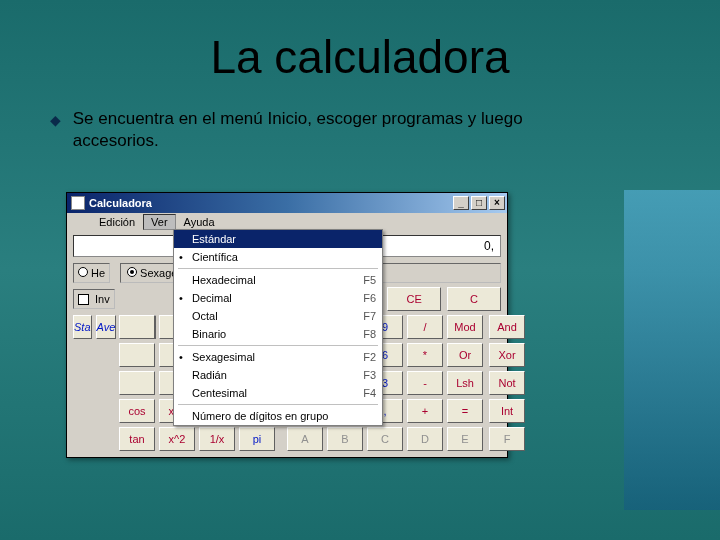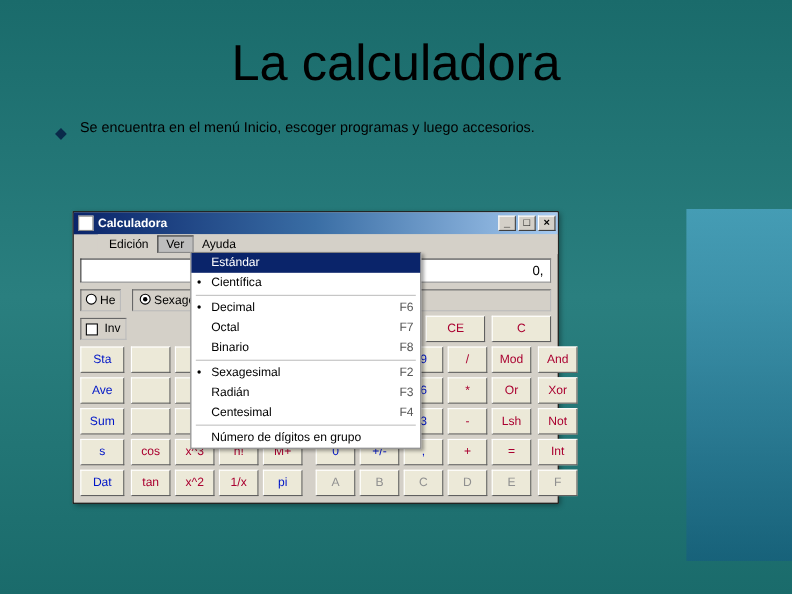--- a/index.html
+++ b/index.html
@@ -15,21 +15,21 @@
   .slide-title {
     text-align: center;
     font-size: 46px;
     font-family: Arial, sans-serif;
     color: #000;
     font-weight: 400;
     margin: 10px auto 24px;
   }
   .bullet-row { display: flex; align-items: flex-start; gap: 12px; max-width: 560px; margin-left: 10px; }
   .bullet-icon { color: #0a2a4a; font-size: 14px; margin-top: 4px; flex-shrink: 0; }
-  .bullet-text { font-size: 13px; color: #000; line-height: 1.3; }
+  .bullet-text { font-size: 17px; color: #000; line-height: 1.3; }
 
   .calc-window {
     position: absolute;
     left: 66px;
     top: 192px;
     width: 442px;
     background: #d4d0c8;
     border: 1px solid #000;
     box-shadow: 2px 2px 5px rgba(0,0,0,.4);
     font-family: Tahoma, Arial, sans-serif;
@@ -85,21 +85,21 @@
     display:inline-flex; align-items:center; justify-content:center;
   }
   .btn.blue { color:#0016c7; }
   .btn.red { color:#aa0030; }
   .btn.disabled { color:#909090; }
 
   .big-row { display:flex; gap:6px; padding: 2px 6px; }
   .big-row .btn { flex:1; }
 
   .keypad-area { display:flex; padding: 2px 6px 6px; gap: 6px; }
-  .left-col { display:flex; flex-direction:column; gap:4px; width:40px; }
+  .left-col { display:flex; flex-direction:row; gap:4px; width:40px;font-style:italic; }
   .left-col .btn { width:40px; }
   .func-grid { display:grid; grid-template-columns: repeat(4, 36px); grid-auto-rows:24px; gap:4px; }
   .spacer6 { width:6px; }
   .num-grid { display:grid; grid-template-columns: repeat(5, 36px); grid-auto-rows:24px; gap:4px; }
   .extra-grid { display:grid; grid-template-columns: repeat(2, 36px); grid-auto-rows:24px; gap:4px; }
 
   
   .dropdown {
     position:absolute;
     left: 106px;
@@ -269,20 +269,24 @@
   </div>
 
   <div class="dropdown">
     <div class="dd-item hl">
         <span>Estándar</span>
       </div>
     <div class="dd-item dd-bullet">
         <span>Científica</span>
       </div>
     <div class="dd-sep"></div>
+    <div class="dd-item">
+        <span>Hexadecimal</span>
+        <span class="shortcut">F5</span>
+      </div>
     <div class="dd-item dd-bullet">
         <span>Decimal</span>
         <span class="shortcut">F6</span>
       </div>
     <div class="dd-item">
         <span>Octal</span>
         <span class="shortcut">F7</span>
       </div>
     <div class="dd-item">
         <span>Binario</span>

